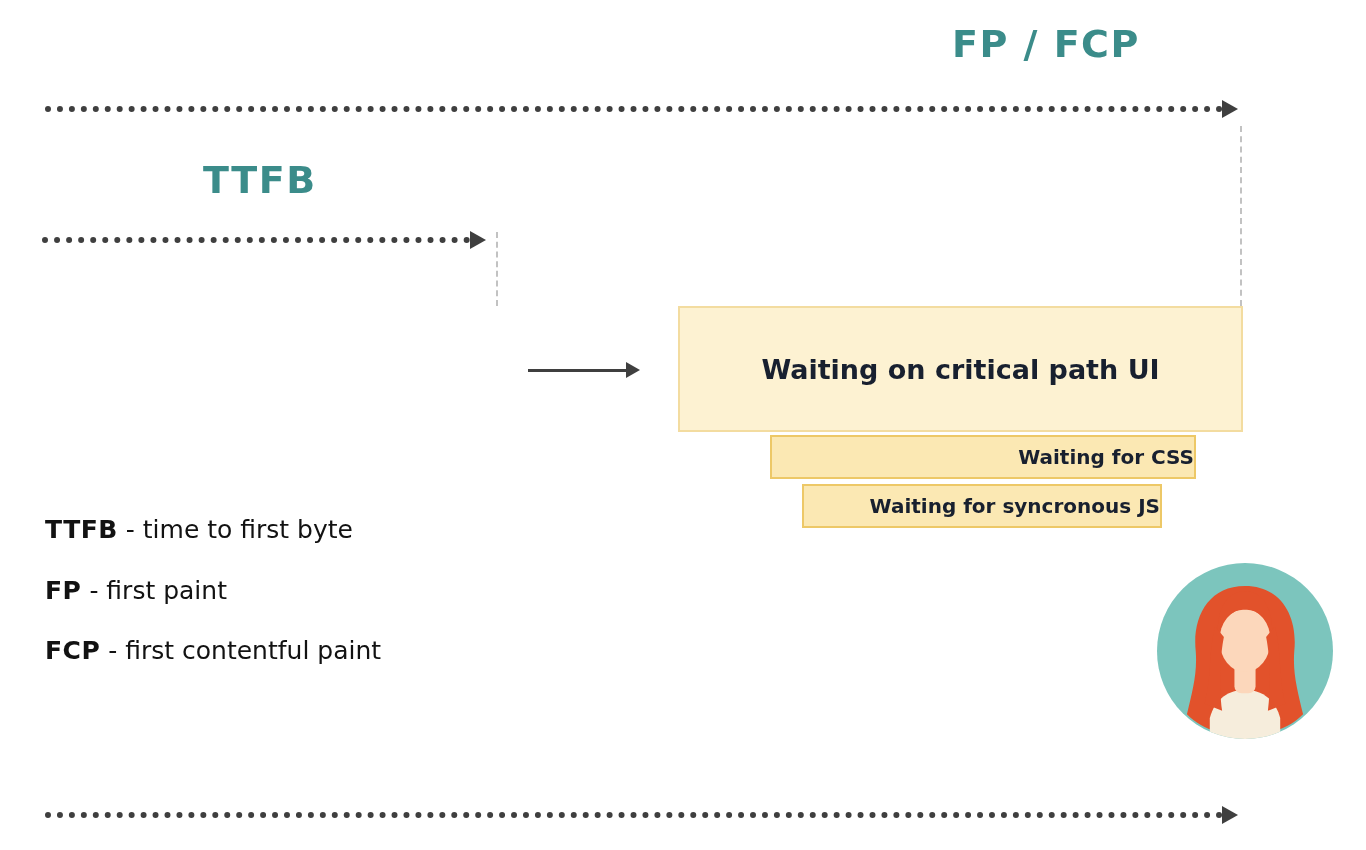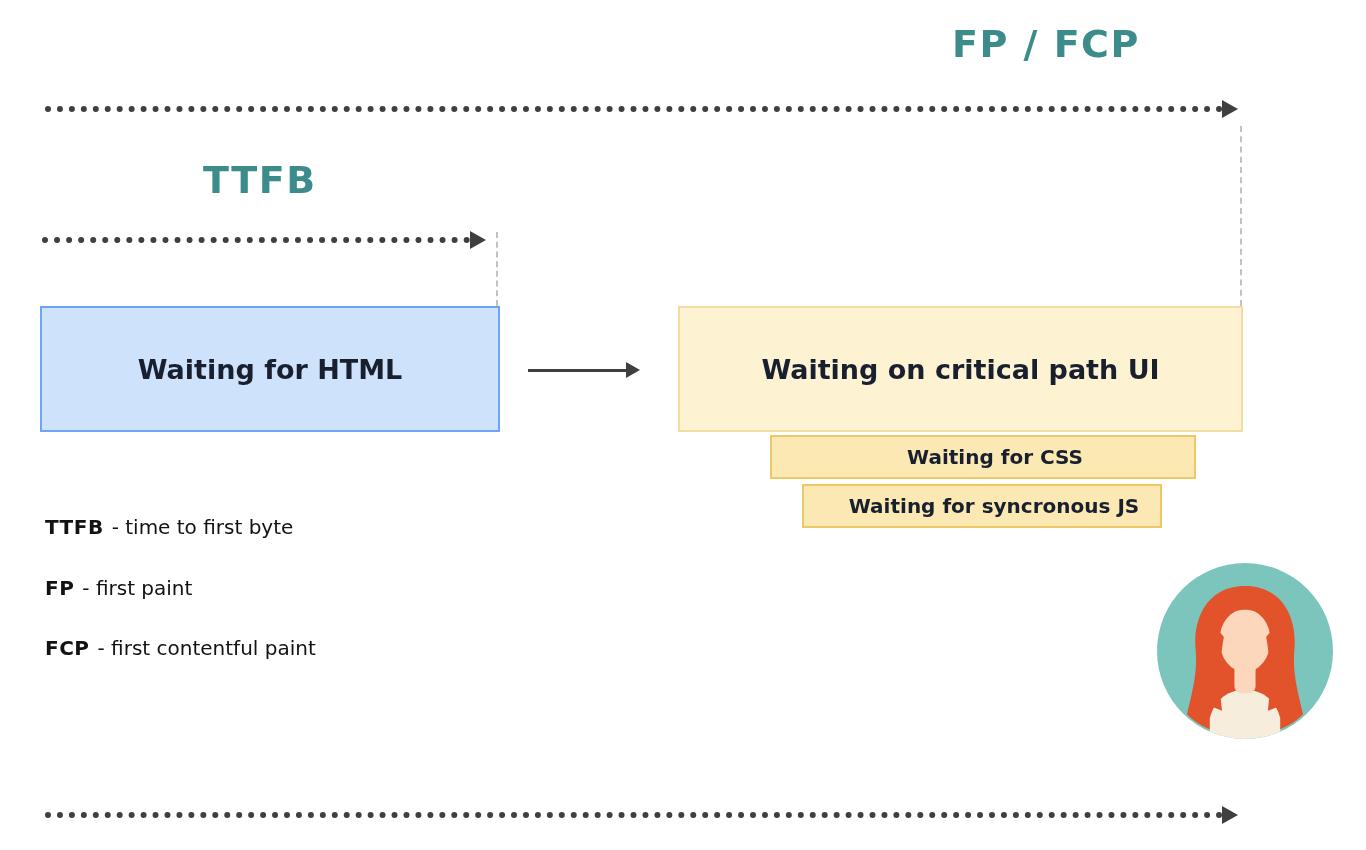--- a/index.html
+++ b/index.html
@@ -67,27 +67,27 @@
     border: 2px solid var(--blue-border);
   }
   .box.yellow {
     background: var(--yellow-fill);
     border: 2px solid var(--yellow-border);
   }
   .box.sub {
     background: var(--sub-fill);
     border: 2px solid var(--sub-border);
     font-size: 20px;
-    justify-content: center;
+    justify-content: flex-end;
     padding-left: 24px;
   }
   .legend-line {
     position: absolute;
     left: 45px;
-    font-size: 20px;
+    font-size: 25px;
     color: #121212;
     white-space: nowrap;
   }
   .legend-line .term {
     font-weight: bold;
     letter-spacing: 0.5px;
   }
   .legend-line .desc {
     margin-left: 8px;
     font-weight: normal;
@@ -123,23 +123,20 @@
 
   <div class="dash-v" style="left:1240px; top:126px; height:180px;"></div>
 
   <div class="teal-label" style="left:203px; top:158px; font-size:38px;">TTFB</div>
 
   <div class="dotted-line" style="left:42px; top:237px; width:428px;"></div>
   <div class="arrowhead" style="left:470px; top:231px;"></div>
 
   <div class="dash-v" style="left:496px; top:232px; height:74px;"></div>
 
-  <div class="box main blue" style="left:40px; top:306px; width:460px; height:126px;">
-    <span>Waiting for HTML</span>
-  </div>
 
   <div class="solid-line" style="left:528px; top:369px; width:98px;"></div>
   <div class="arrowhead small" style="left:626px; top:362px;"></div>
 
   <div class="box main yellow" style="left:678px; top:306px; width:565px; height:126px;">
     <span>Waiting on critical path UI</span>
   </div>
 
   <div class="box sub" style="left:770px; top:435px; width:426px; height:44px;">
     <span>Waiting for CSS</span>

